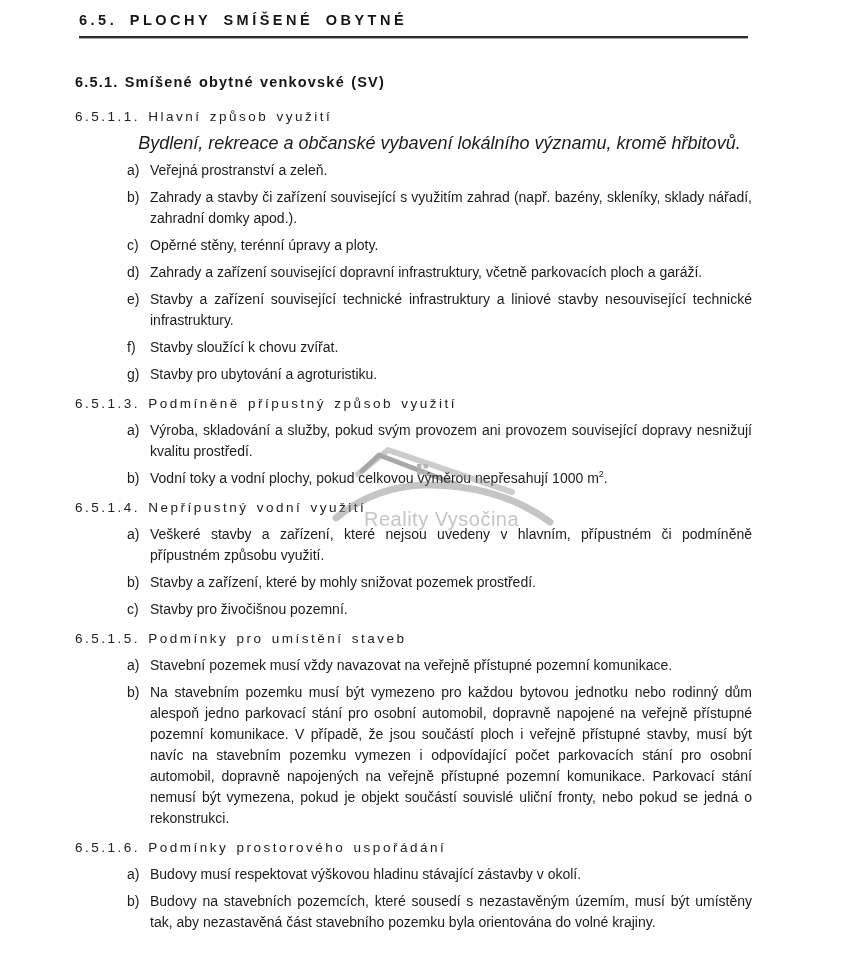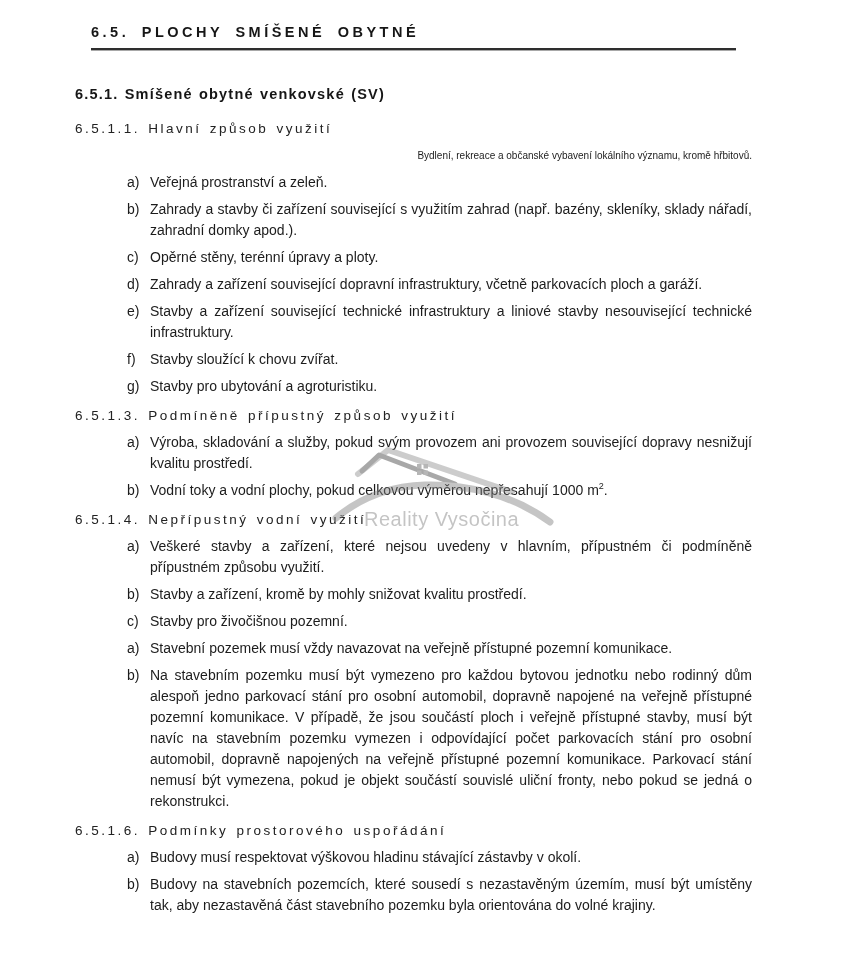--- a/index.html
+++ b/index.html
@@ -12,21 +12,21 @@
     font-family:"Liberation Sans","DejaVu Sans",sans-serif;
     color:#1c1c1c;
     overflow:hidden;
   }
   .title{
     font-size:14.5px;
     font-weight:bold;
     letter-spacing:3.5px;
     word-spacing:5px;
     line-height:21px;
-    margin:16px;
+    margin:4px;
     padding-bottom:5px;
     border-bottom:2px solid #2e2e2e;
     box-shadow:0 1px 0 #a8a8a8;
     color:#161616;
   }
   .sec-heading{
     font-size:14.5px;
     font-weight:bold;
     letter-spacing:1.2px;
     word-spacing:1px;
@@ -38,24 +38,25 @@
     font-size:13.5px;
     font-weight:normal;
     letter-spacing:2.5px;
     word-spacing:2px;
     line-height:21px;
     margin:8px 0 0 0;
     color:#222222;
   }
   #subsections .subheading:first-child{margin-top:13px;}
   .para{
-    font-size:10px;
+    font-size:18px;
     line-height:21px;
     margin:6px 0 0 52px;
-    text-align:right;
+    text-align:center;
+    font-style:italic;
   }
   .item{
     position:relative;
     font-size:14px;
     line-height:21px;
     margin:6px 0 0 52px;
     padding-left:23px;
   }
   .item .lbl{
     position:absolute;
@@ -148,26 +149,27 @@
         <span class="lbl">b)</span>
         <div class="body"><span>Vodní toky a vodní plochy, pokud celkovou výměrou nepřesahují 1000 m</span><sup>2</sup><span>.</span></div>
       </div>
       <div class="subheading">6.5.1.4. Nepřípustný vodní využití</div>
       <div class="item">
         <span class="lbl">a)</span>
         <div class="body"><span>Veškeré stavby a zařízení, které nejsou uvedeny v hlavním, přípustném či podmíněně přípustném způsobu využití.</span></div>
       </div>
       <div class="item">
         <span class="lbl">b)</span>
-        <div class="body"><span>Stavby a zařízení, kromě by mohly snižovat kvalitu prostředí.</span></div>
+        <div class="body"><span>Stavby a zařízení, které by mohly snižovat pozemek prostředí.</span></div>
       </div>
       <div class="item">
         <span class="lbl">c)</span>
         <div class="body"><span>Stavby pro živočišnou pozemní.</span></div>
       </div>
+      <div class="subheading">6.5.1.5. Podmínky pro umístění staveb</div>
       <div class="item">
         <span class="lbl">a)</span>
         <div class="body"><span>Stavební pozemek musí vždy navazovat na veřejně přístupné pozemní komunikace.</span></div>
       </div>
       <div class="item">
         <span class="lbl">b)</span>
         <div class="body"><span>Na stavebním pozemku musí být vymezeno pro každou bytovou jednotku nebo rodinný dům alespoň jedno parkovací stání pro osobní automobil, dopravně napojené na veřejně přístupné pozemní komunikace. V případě, že jsou součástí ploch i veřejně přístupné stavby, musí být navíc na stavebním pozemku vymezen i odpovídající počet parkovacích stání pro osobní automobil, dopravně napojených na veřejně přístupné pozemní komunikace. Parkovací stání nemusí být vymezena, pokud je objekt součástí souvislé uliční fronty, nebo pokud se jedná o rekonstrukci.</span></div>
       </div>
       <div class="subheading">6.5.1.6. Podmínky prostorového uspořádání</div>
       <div class="item">

